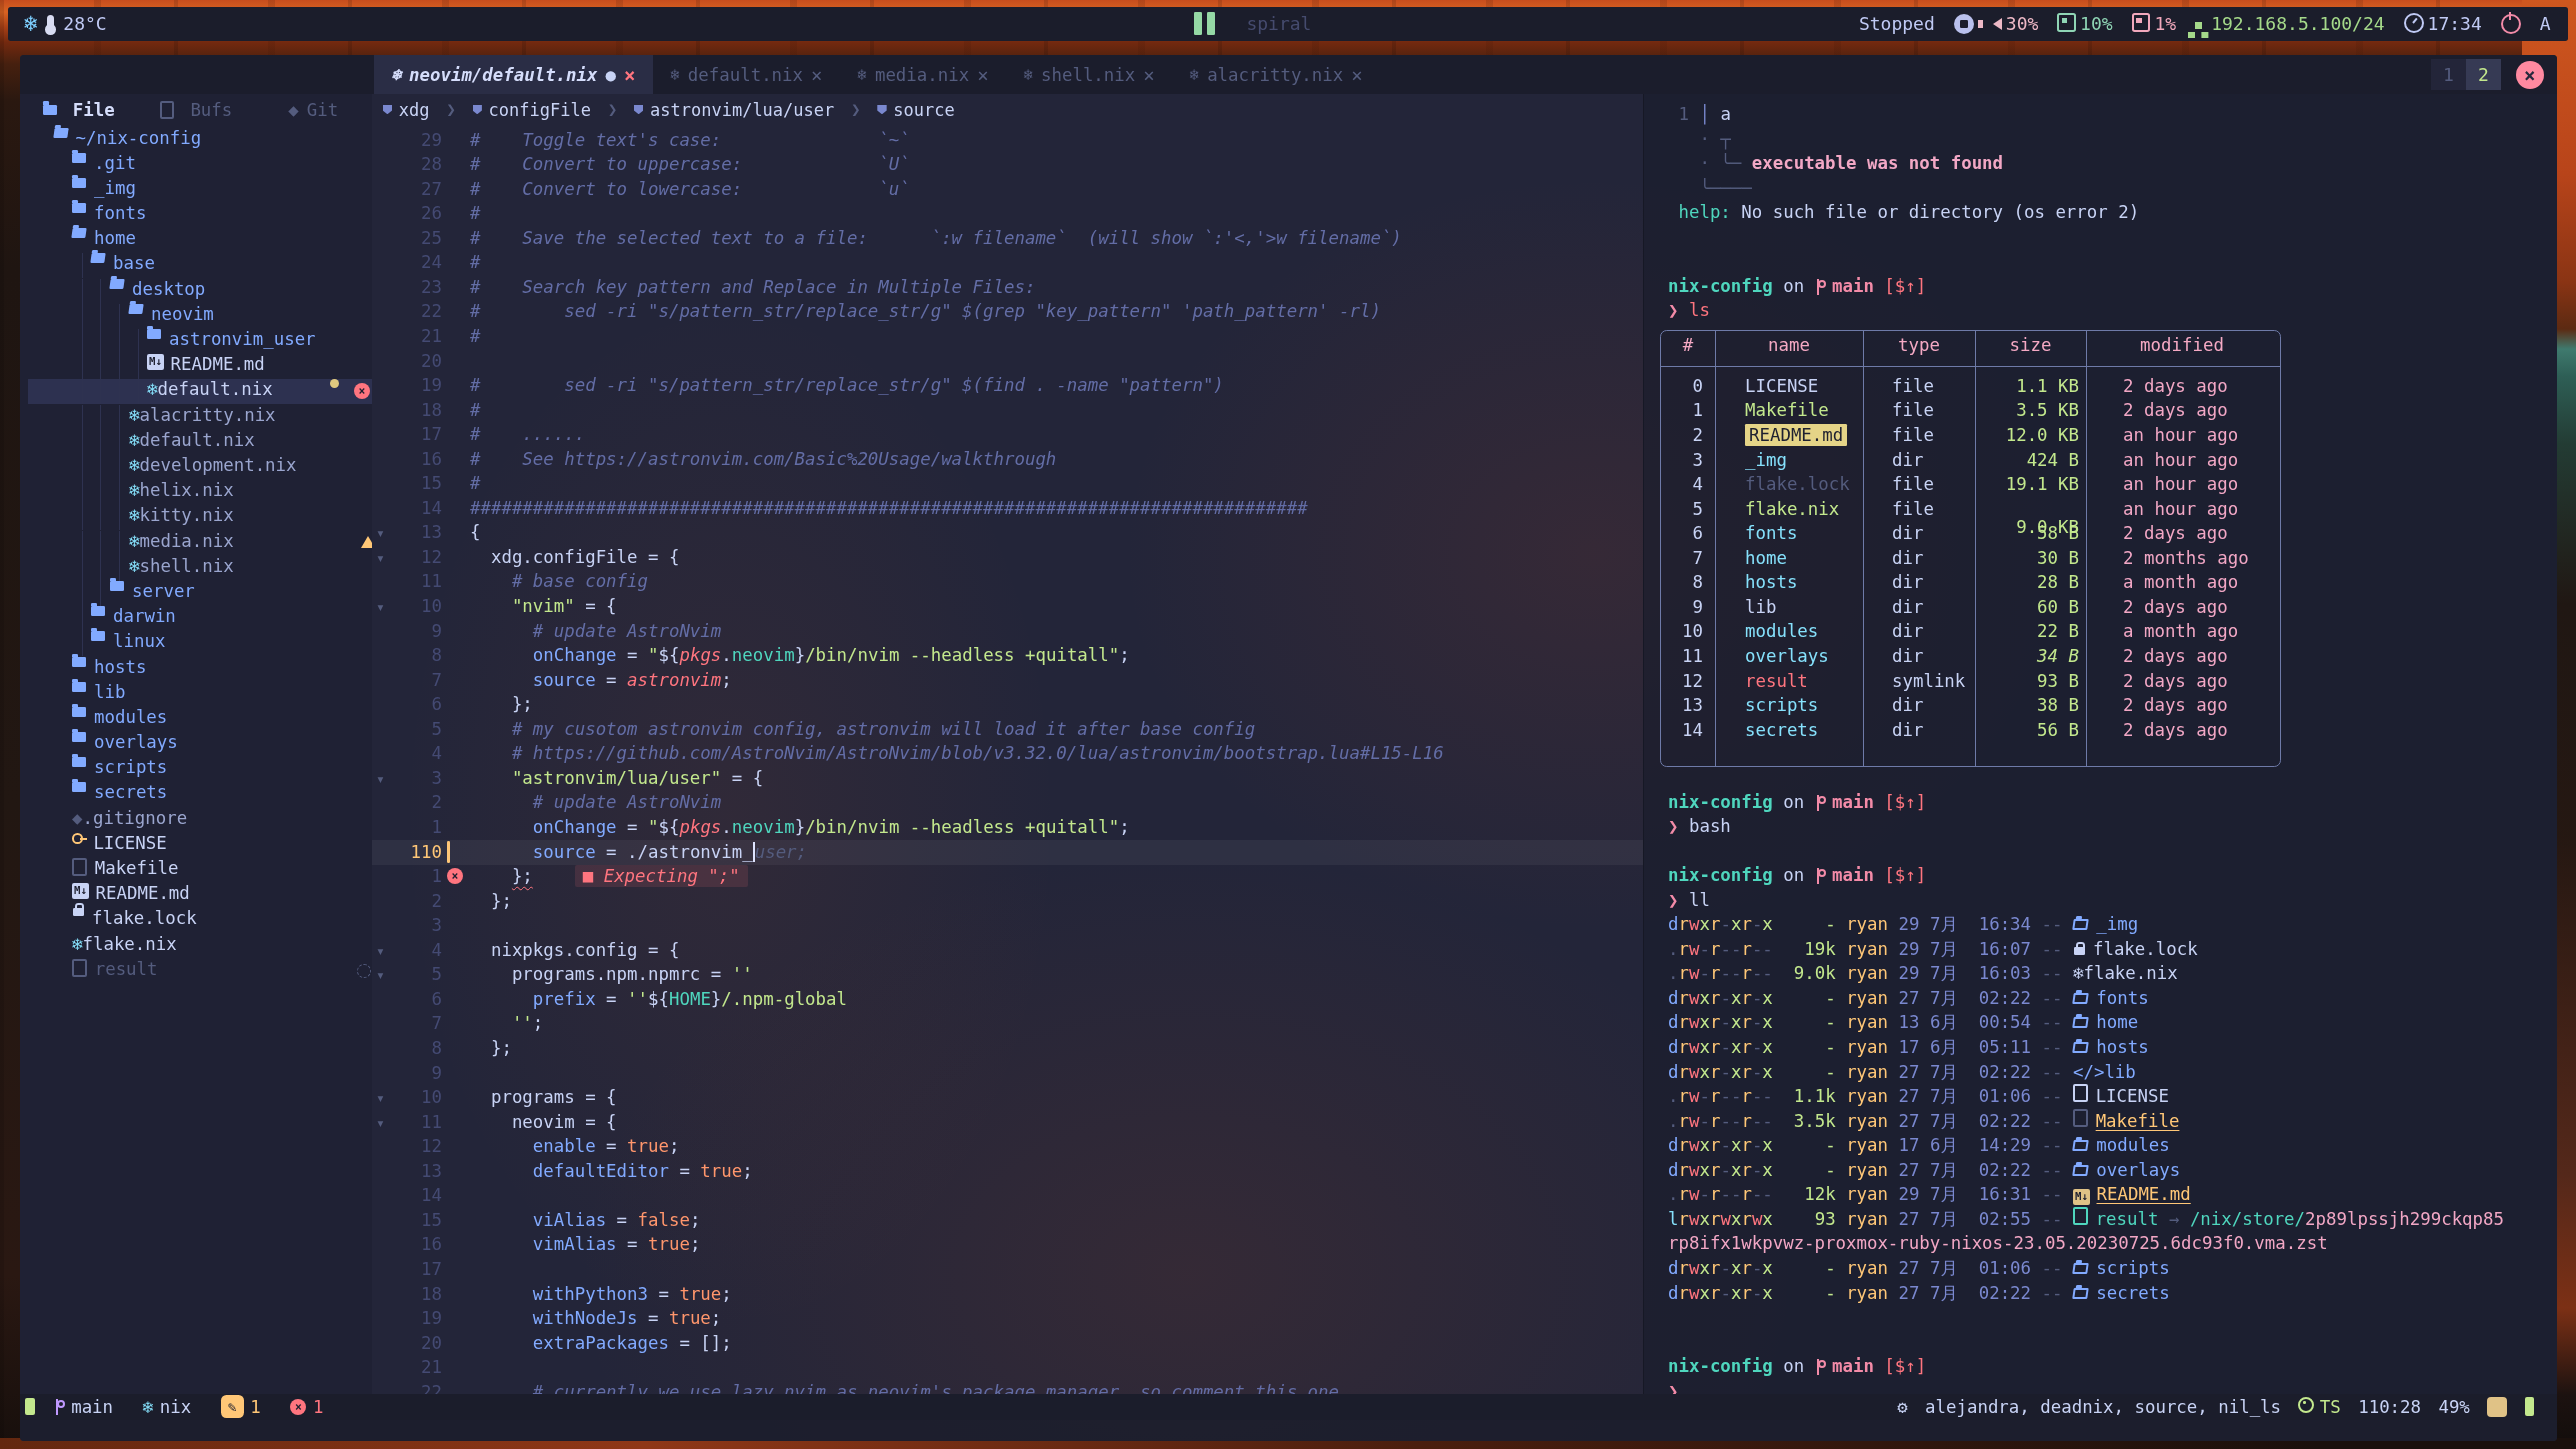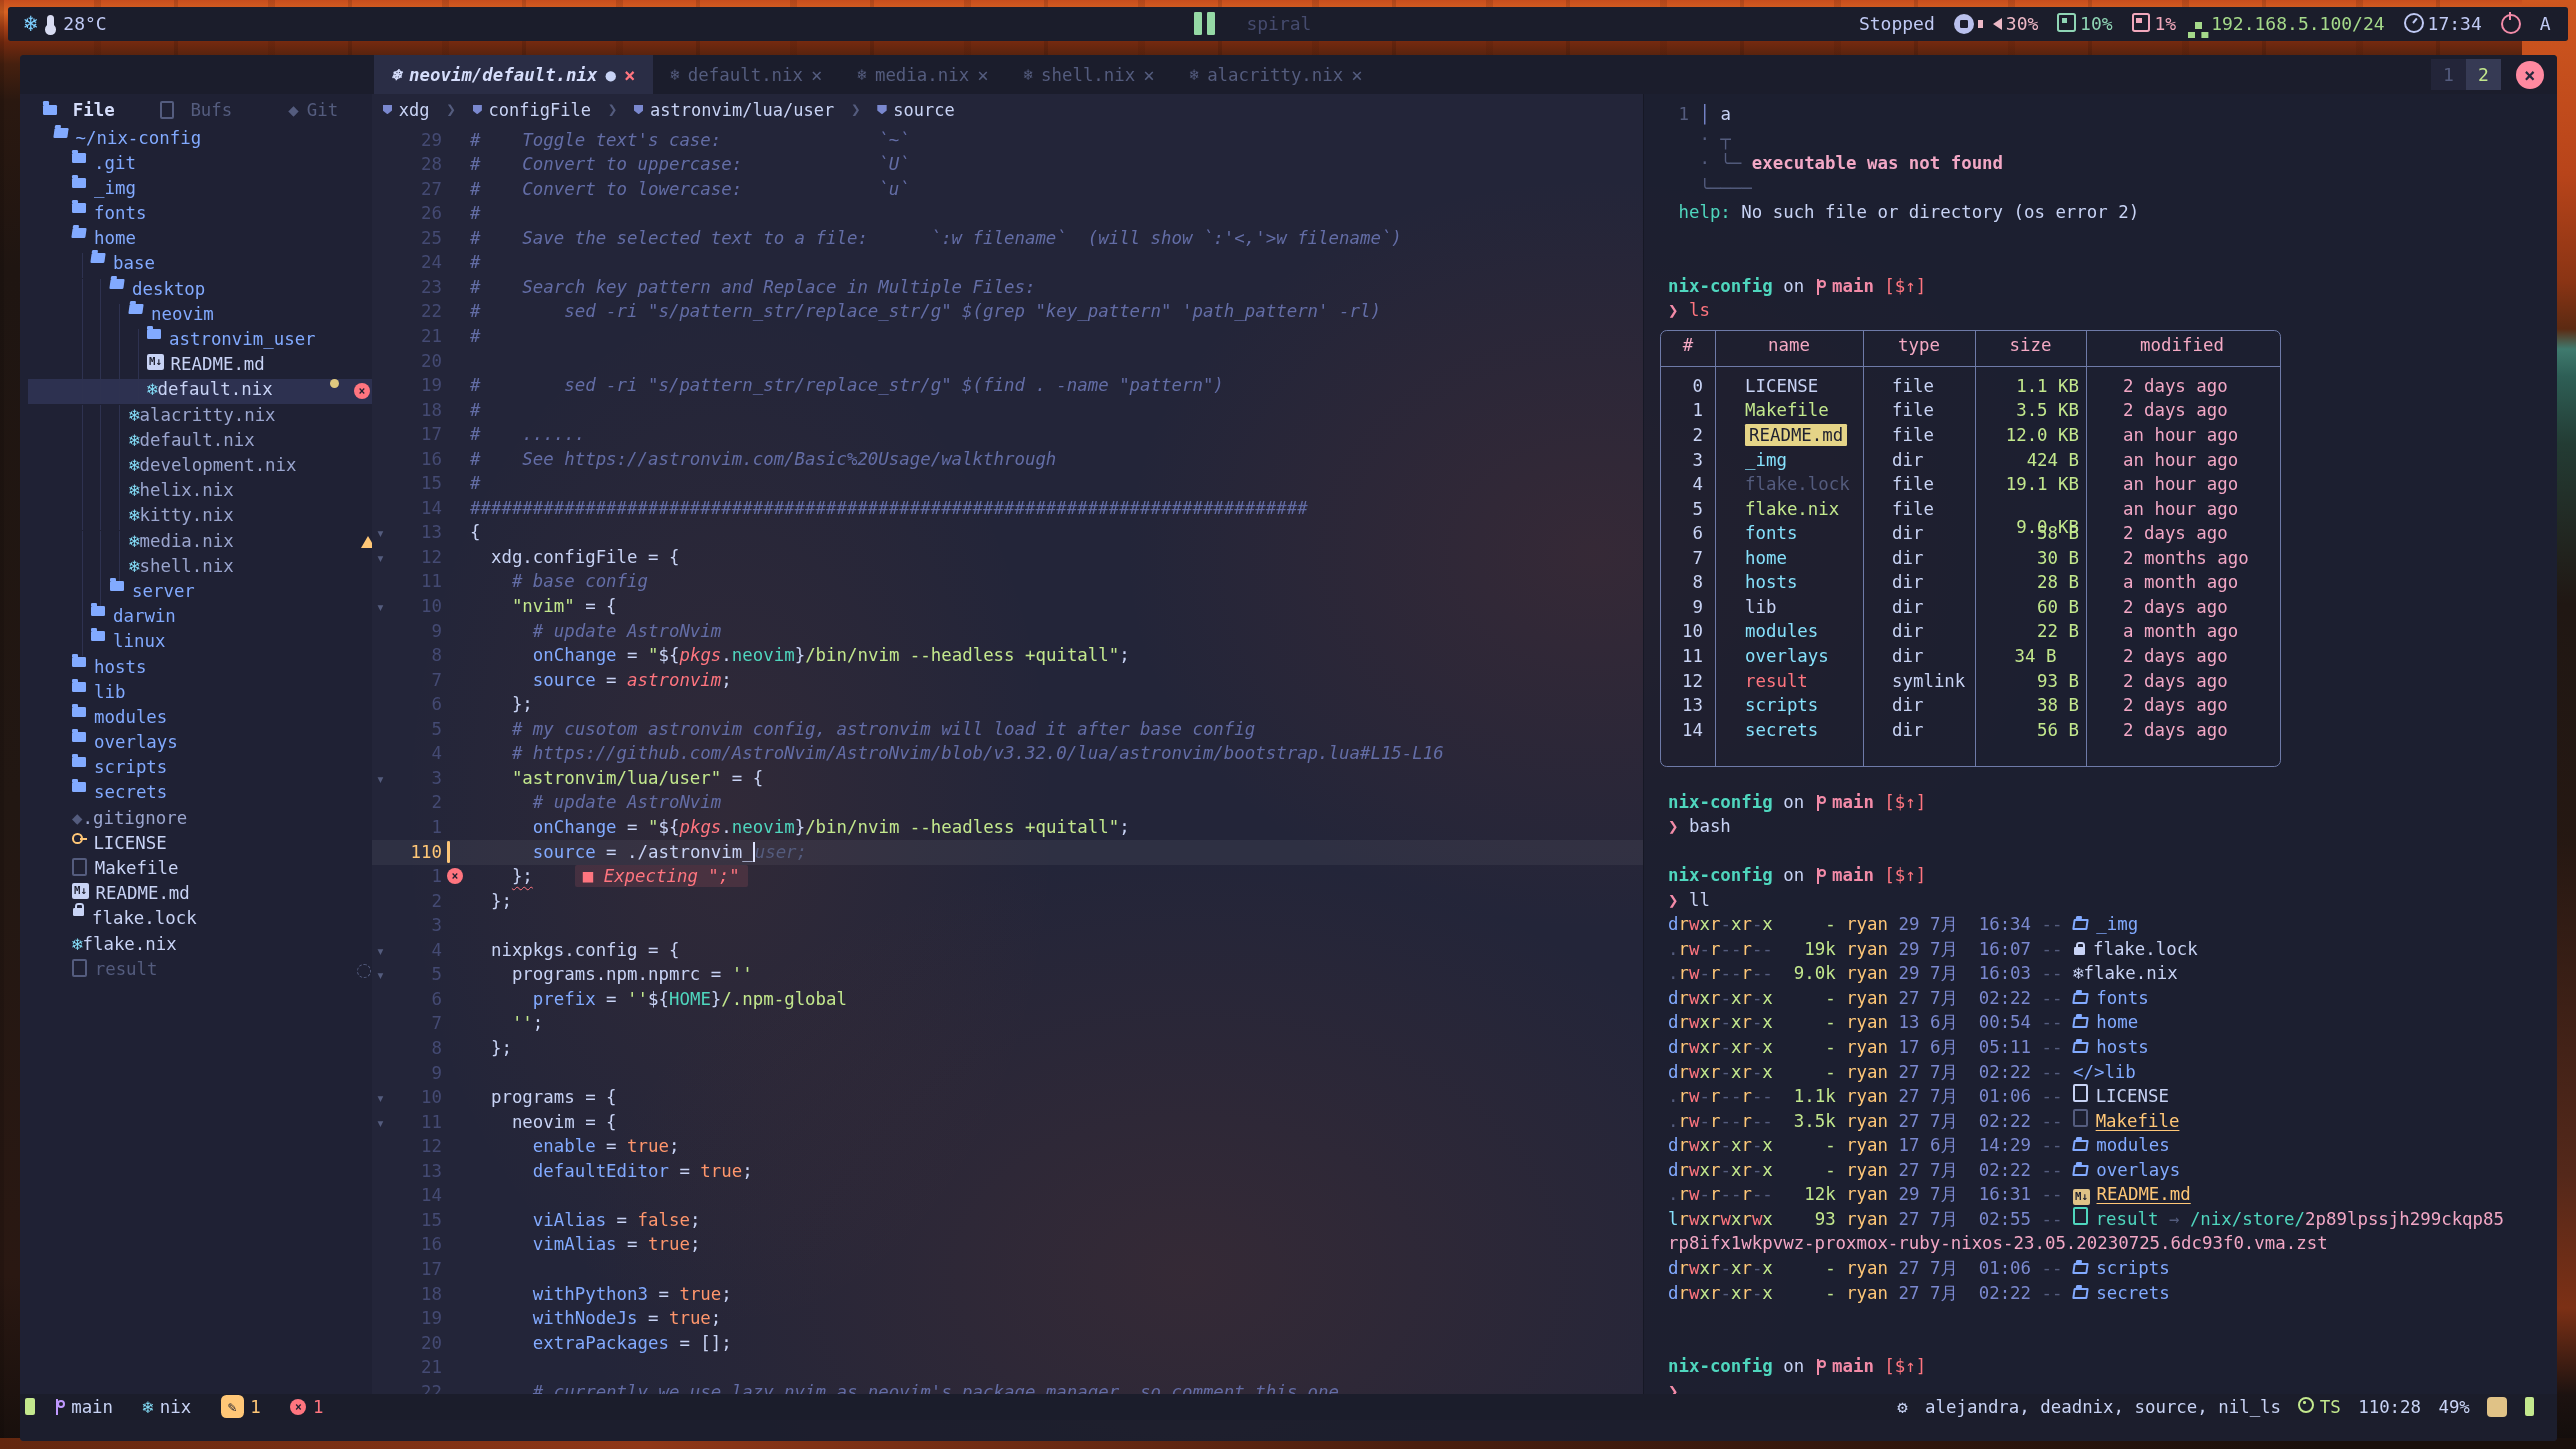--- a/index.html
+++ b/index.html
@@ -621,21 +621,21 @@
           <span class="cell" style="left: 331px; top: 264px; width: 87px; text-align: right;"><span class="g">60 B</span></span>
           <span class="cell" style="left: 462px; top: 264px;"><span class="pk">2 days ago</span></span>
           <span class="cell" style="left: 0px; top: 288px; width: 42px; text-align: right;"><span class="fg">10</span></span>
           <span class="cell" style="left: 84px; top: 288px;"><span class="cy">modules</span></span>
           <span class="cell" style="left: 231px; top: 288px;"><span class="fg">dir</span></span>
           <span class="cell" style="left: 331px; top: 288px; width: 87px; text-align: right;"><span class="g">22 B</span></span>
           <span class="cell" style="left: 462px; top: 288px;"><span class="pk">a month ago</span></span>
           <span class="cell" style="left: 0px; top: 313px; width: 42px; text-align: right;"><span class="fg">11</span></span>
           <span class="cell" style="left: 84px; top: 313px;"><span class="cy">overlays</span></span>
           <span class="cell" style="left: 231px; top: 313px;"><span class="fg">dir</span></span>
-          <span class="cell" style="left: 331px; top: 313px; width: 87px; text-align: center;"><span class="g">34 B</span></span>
+          <span class="cell" style="left: 331px; top: 313px; width: 87px; text-align: right; font-style: italic;"><span class="g">34 B</span></span>
           <span class="cell" style="left: 462px; top: 313px;"><span class="pk">2 days ago</span></span>
           <span class="cell" style="left: 0px; top: 338px; width: 42px; text-align: right;"><span class="fg">12</span></span>
           <span class="cell" style="left: 84px; top: 338px;"><span class="rd">result</span></span>
           <span class="cell" style="left: 231px; top: 338px;"><span class="fg">symlink</span></span>
           <span class="cell" style="left: 331px; top: 338px; width: 87px; text-align: right;"><span class="g">93 B</span></span>
           <span class="cell" style="left: 462px; top: 338px;"><span class="pk">2 days ago</span></span>
           <span class="cell" style="left: 0px; top: 362px; width: 42px; text-align: right;"><span class="fg">13</span></span>
           <span class="cell" style="left: 84px; top: 362px;"><span class="cy">scripts</span></span>
           <span class="cell" style="left: 231px; top: 362px;"><span class="fg">dir</span></span>
           <span class="cell" style="left: 331px; top: 362px; width: 87px; text-align: right;"><span class="g">38 B</span></span>

